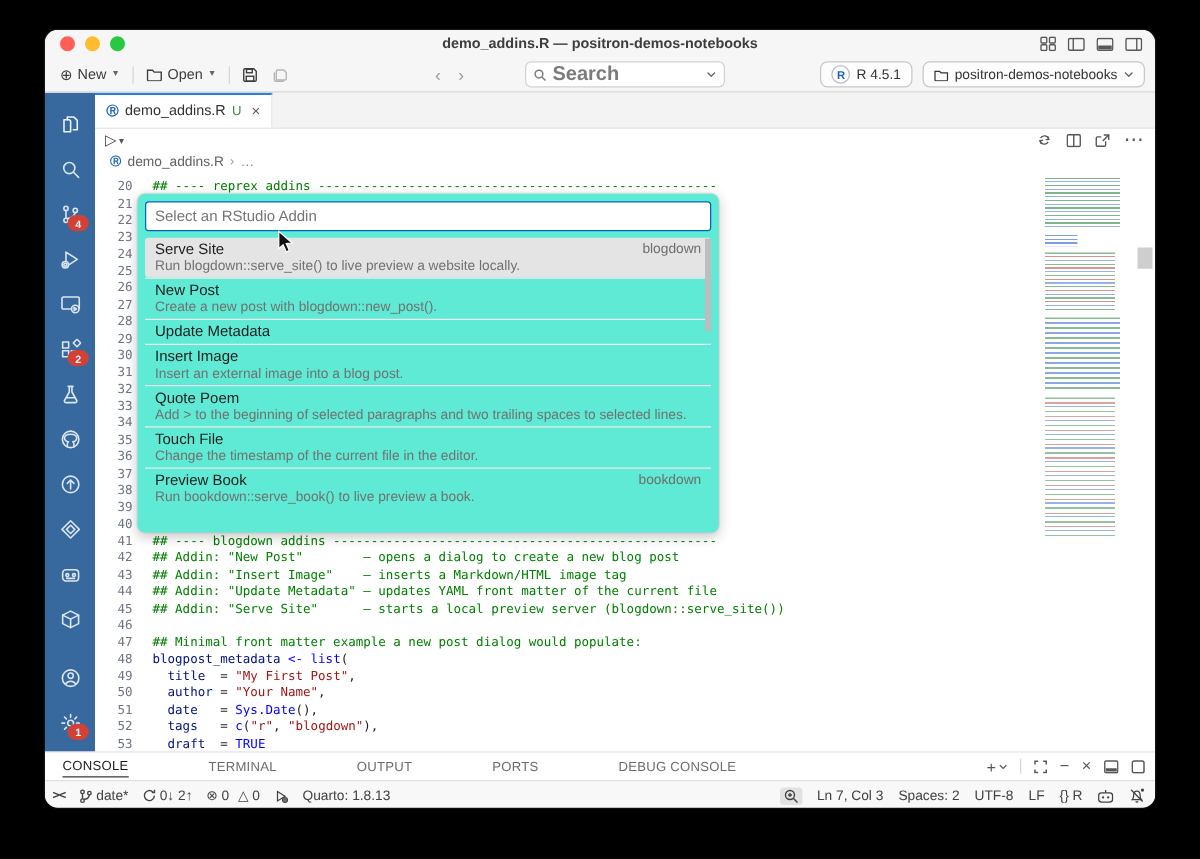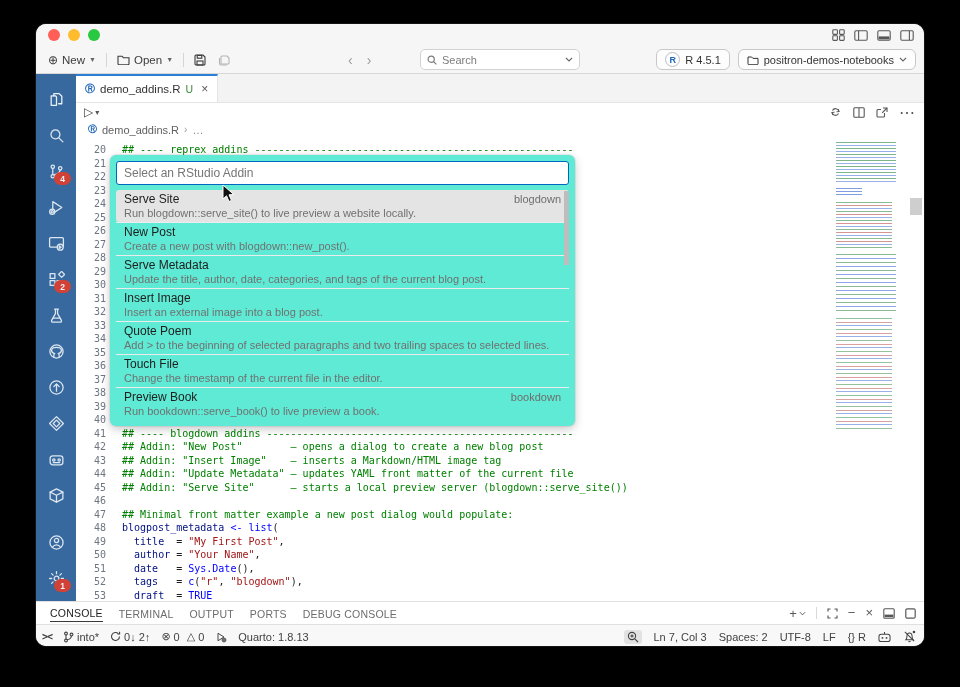--- a/index.html
+++ b/index.html
@@ -103,20 +103,21 @@
 
 <div class="stage">
   <div class="window">
 
     <div class="titlebar">
       <div class="traffic">
         <span class="tl red"></span>
         <span class="tl yellow"></span>
         <span class="tl green"></span>
       </div>
+      <div class="win-title">demo_addins.R — positron-demos-notebooks</div>
       <div class="tb-icons">
         <span>
             <svg width="13" height="12" viewBox="0 0 13 12" fill="none" stroke="currentColor" stroke-width="1.1">
               <rect x="0.8" y="0.8" width="4.6" height="4.6" rx="0.8"></rect>
               <rect x="7.6" y="0.8" width="4.6" height="4.6" rx="0.8"></rect>
               <rect x="0.8" y="6.8" width="4.6" height="4.6" rx="0.8"></rect>
               <rect x="7.6" y="6.8" width="4.6" height="4.6" rx="0.8"></rect>
             </svg>
           </span>
         <span>
@@ -179,21 +180,21 @@
         <span>‹</span>
         <span>›</span>
       </div>
       <div class="searchbox">
         <span>
             <svg width="10" height="10" viewBox="0 0 10 10" fill="none" stroke="currentColor" stroke-width="1.2">
               <circle cx="4.2" cy="4.2" r="3.1"></circle>
               <line x1="6.6" y1="6.6" x2="9.4" y2="9.4"></line>
             </svg>
           </span>
-        <span style="font-size:11px;">Search</span>
+        <span style="font-size:16px;font-weight:bold;">Search</span>
         <span style="margin-left:auto;">
             <svg width="8" height="5" viewBox="0 0 8 5" fill="none" stroke="#6a6a6a" stroke-width="1.1">
               <path d="M1 1 l3 3 l3 -3"></path>
             </svg>
           </span>
       </div>
       <div class="toolbar-right">
         <div class="pillbtn">
           <span class="rlogo ring">R</span>
           <span>R 4.5.1</span>
@@ -411,21 +412,21 @@
               <div class="mm mm3"></div>
             <div class="mm mm4"></div>
               <div class="mm mm5"></div>
           </div>
           <div class="vscroll"></div>
         </div>
       </div>
     </div>
 
     <div class="panelbar">
-      <div id="panel-tabs" style="display:flex;align-items:center;">
+      <div id="panel-tabs" style="display:flex;align-items:center;gap:48px;">
           <span class="ptab active">CONSOLE</span>
           <span class="ptab">TERMINAL</span>
           <span class="ptab">OUTPUT</span>
           <span class="ptab">PORTS</span>
           <span class="ptab">DEBUG CONSOLE</span>
         </div>
       <div class="panel-right">
         <span style="display:flex;align-items:center;gap:2px;">
             <span style="font-size:13px;">+</span>
             <svg width="7" height="5" viewBox="0 0 8 5" fill="none" stroke="currentColor" stroke-width="1.1">
@@ -459,21 +460,21 @@
       <span class="sb-item">
         <span>
             <svg width="11" height="12" viewBox="0 0 11 12" fill="none" stroke="currentColor" stroke-width="1.1">
               <circle cx="3" cy="2.5" r="1.4"></circle>
               <circle cx="3" cy="9.5" r="1.4"></circle>
               <circle cx="8.5" cy="3.5" r="1.4"></circle>
               <line x1="3" y1="4" x2="3" y2="8"></line>
               <path d="M8.5 5 a4.5 4.5 0 0 1 -4.5 3.5"></path>
             </svg>
           </span>
-        <span>into*</span>
+        <span>date*</span>
       </span>
       <span class="sb-item">
         <span>
             <svg width="11" height="11" viewBox="0 0 11 11" fill="none" stroke="currentColor" stroke-width="1.1">
               <path d="M9.5 5.5 a4 4 0 1 1 -1.2 -2.9"></path>
               <path d="M9.6 0.8 v2.2 h-2.2"></path>
             </svg>
           </span>
         <span>0↓ 2↑</span>
       </span>
@@ -542,24 +543,23 @@
             </div>
             <div class="qp-item">
               <div class="qp-row1">
                 <span class="qp-label">New Post</span>
                 <span class="qp-meta"></span>
               </div>
               <div class="qp-desc">Create a new post with blogdown::new_post().</div>
             </div>
             <div class="qp-item">
               <div class="qp-row1">
-                <span class="qp-label">Serve Metadata</span>
+                <span class="qp-label">Update Metadata</span>
                 <span class="qp-meta"></span>
               </div>
-              <div class="qp-desc">Update the title, author, date, categories, and tags of the current blog post.</div>
             </div>
             <div class="qp-item">
               <div class="qp-row1">
                 <span class="qp-label">Insert Image</span>
                 <span class="qp-meta"></span>
               </div>
               <div class="qp-desc">Insert an external image into a blog post.</div>
             </div>
             <div class="qp-item">
               <div class="qp-row1">

